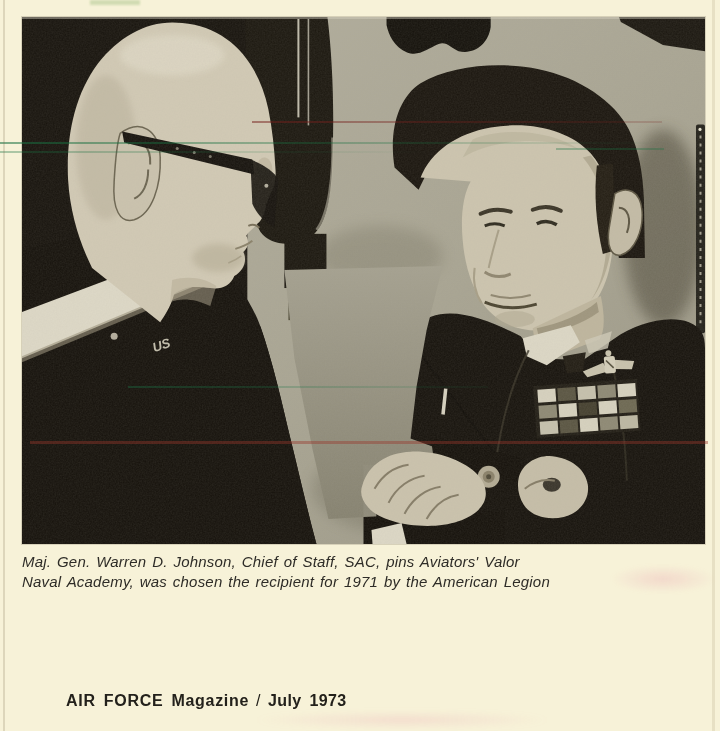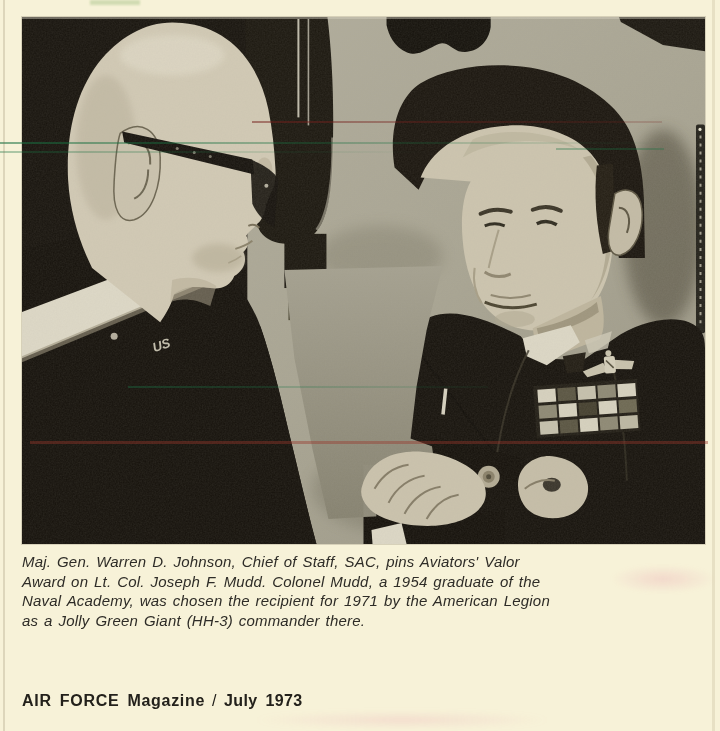--- a/index.html
+++ b/index.html
@@ -22,21 +22,21 @@
     letter-spacing:.2px;word-spacing:1.5px;
     color:var(--caption-text,#2e2c27);
   }
   .cap-line{white-space:nowrap;}
   
   .footer{
     position:absolute;left:22px;top:692px;
     font-size:16px;color:var(--footer-text,#23211b);
     letter-spacing:.4px;white-space:nowrap;
   }
-  .footer .mag{font-weight:700;letter-spacing:.7px;word-spacing:3px;}
+  .footer .mag{font-weight:700;letter-spacing:.7px;word-spacing:3px;margin-left:44px;}
   .footer .sep{margin:0 7px;font-weight:400;}
   .footer .issue{font-weight:700;word-spacing:3px;}
   
   .artifact{position:absolute;pointer-events:none;}
   .art-green1{left:0;top:142px;width:668px;height:2px;
     background:linear-gradient(90deg,rgba(24,112,64,.55),rgba(24,112,64,.30) 55%,rgba(24,112,64,0));}
   .art-green2{left:0;top:151px;width:430px;height:2px;
     background:linear-gradient(90deg,rgba(24,112,64,.35),rgba(24,112,64,0));}
   .art-green4{left:556px;top:148px;width:108px;height:2px;background:rgba(24,112,64,.32);}
   .art-red1{left:252px;top:121px;width:410px;height:2px;
@@ -219,23 +219,21 @@
     <path d="M502,470 C512,462 522,460 532,462" stroke="#857c66" stroke-width="2" fill="none"></path>
   </g>
 
   <rect x="0" y="0" width="682" height="2" fill="#d8d3c2" opacity=".45"></rect>
   <rect x="0" y="0" width="682" height="525" filter="url(#grain)" opacity=".28"></rect>
 </svg>
 </div>
 
 <div class="caption">
   <div class="cap-line">Maj. Gen. Warren D. Johnson, Chief of Staff, SAC, pins Aviators' Valor</div>
-  <div class="cap-line">Award on Lt. Col. Joseph F. Mudd. Colonel Mudd, a 1954 graduate of the</div>
   <div class="cap-line">Naval Academy, was chosen the recipient for 1971 by the American Legion</div>
-  <div class="cap-line">as a Jolly Green Giant (HH-3) commander there.</div>
 </div>
 
 <div class="footer">
   <span class="mag">AIR FORCE Magazine</span><span class="sep">/</span><span class="issue">July 1973</span>
 </div>
 
 <div class="artifact art-red1"></div>
 <div class="artifact art-green1"></div>
 <div class="artifact art-green2"></div>
 <div class="artifact art-green4"></div>

